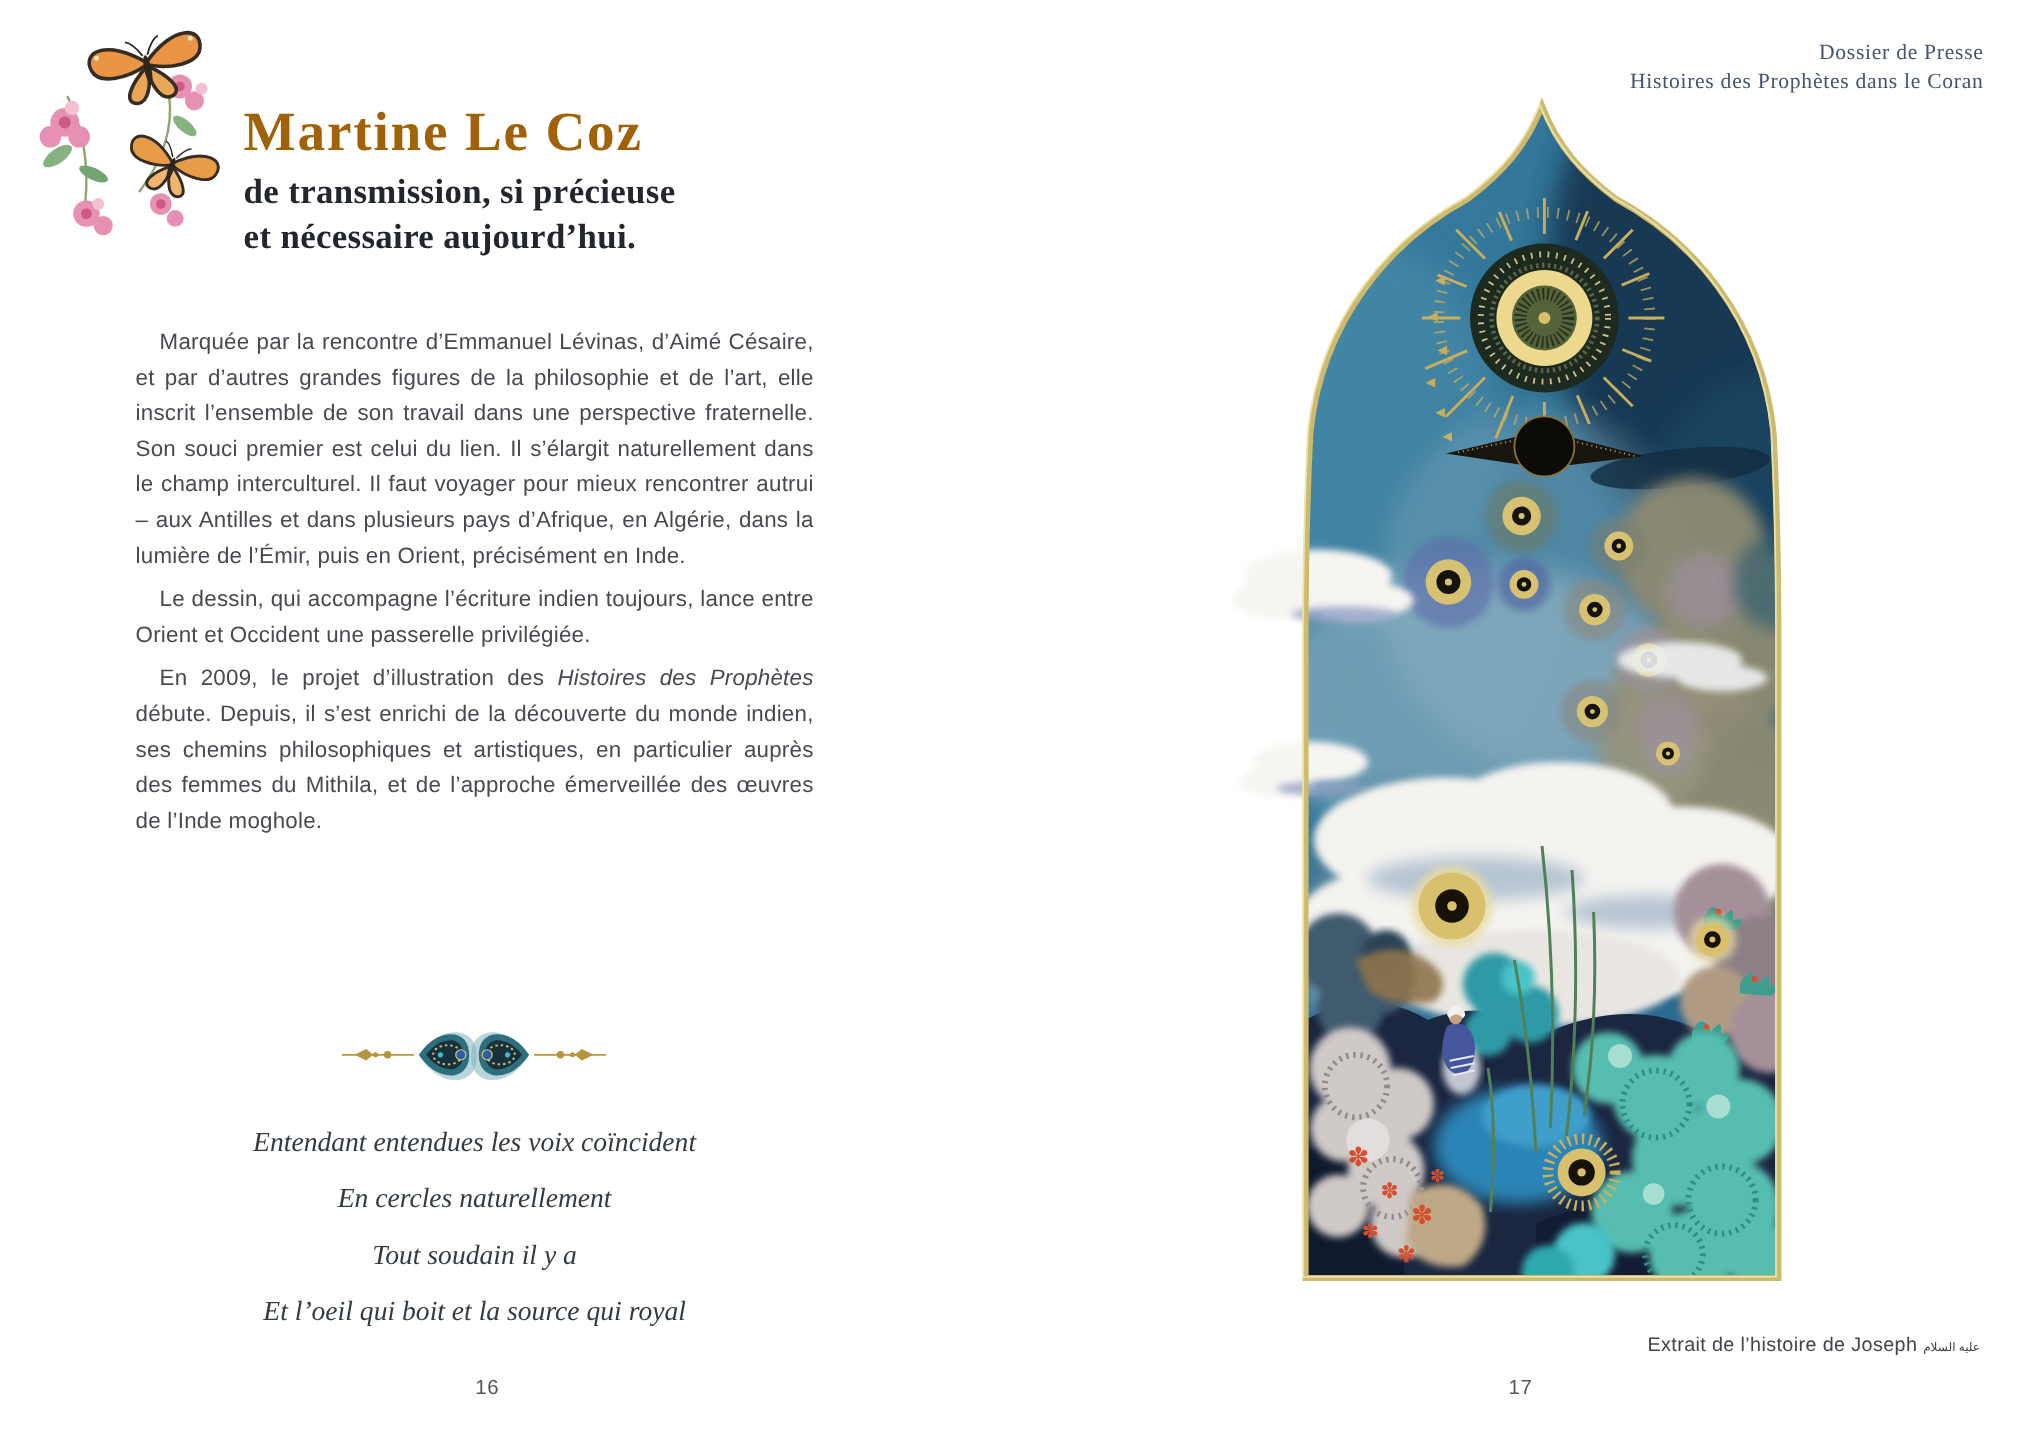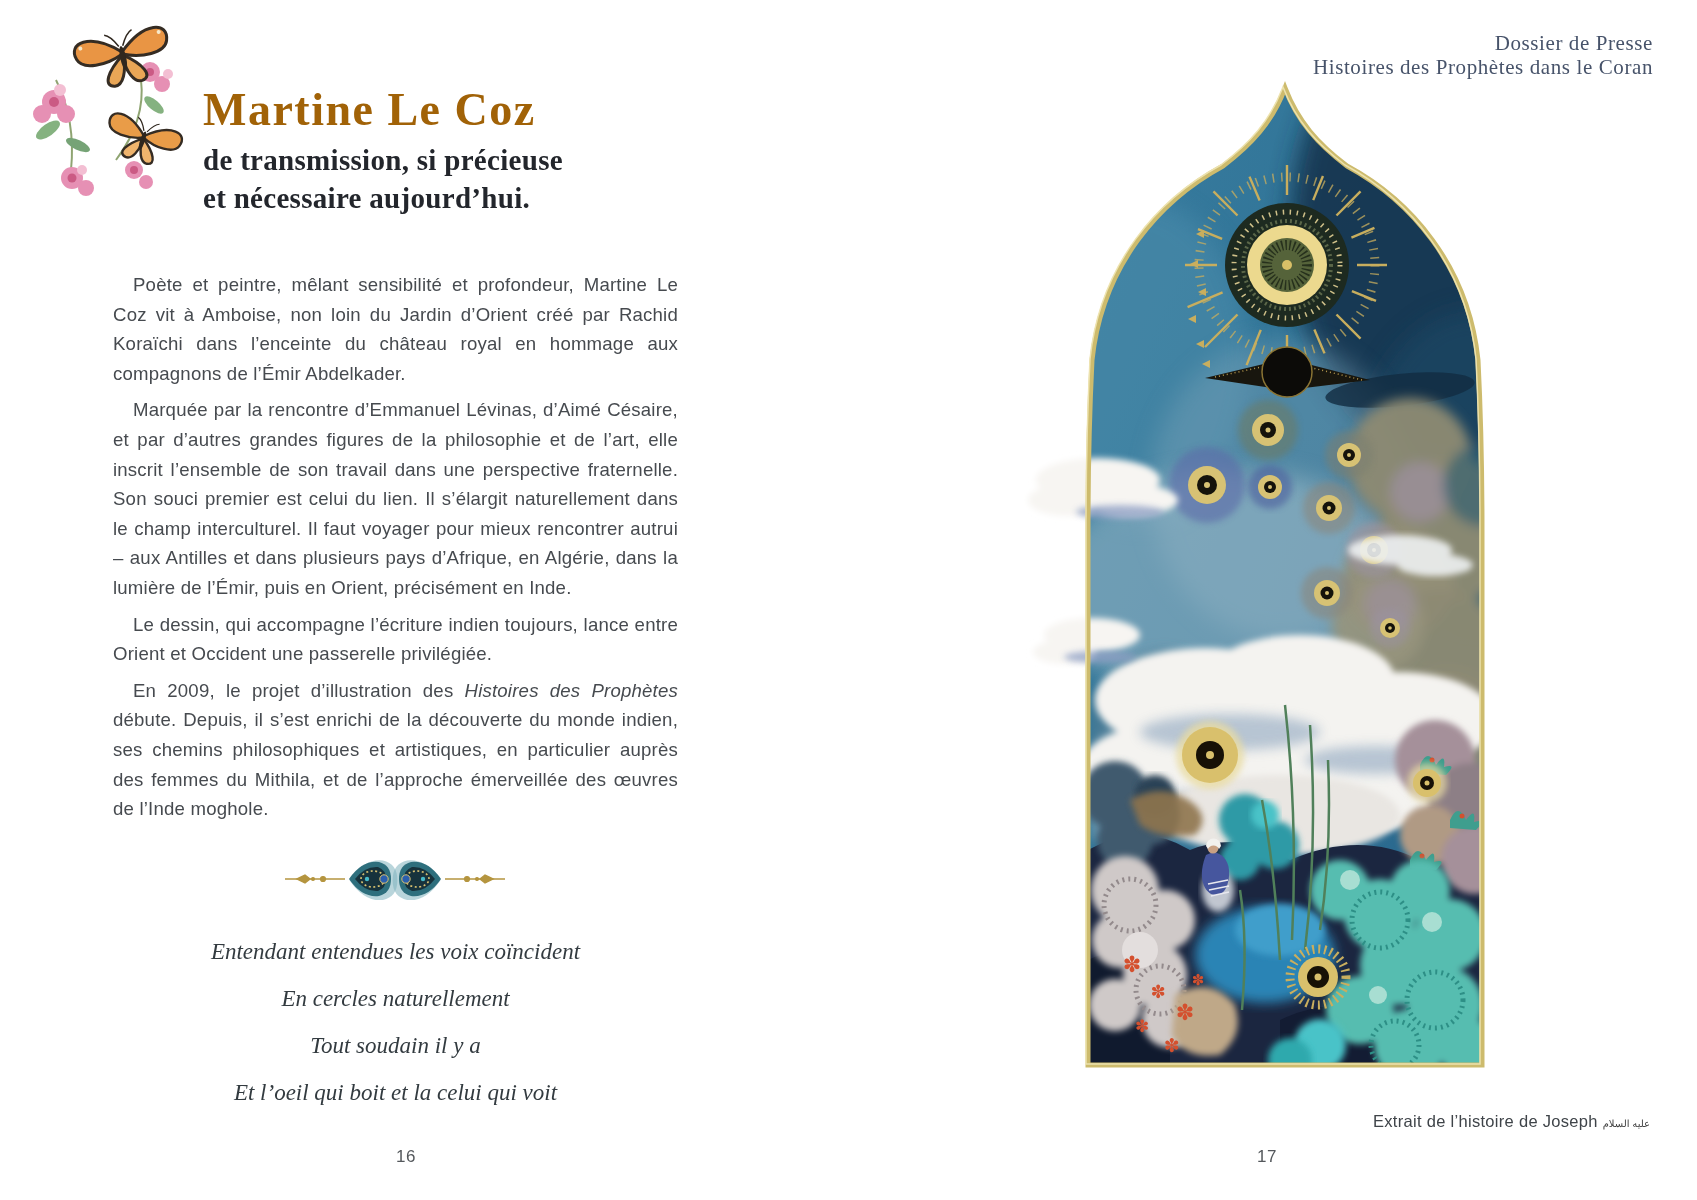--- a/index.html
+++ b/index.html
@@ -28,21 +28,21 @@
   .poem{
     position:absolute;left:113px;top:928px;width:565px;text-align:center;
     font-family:"Liberation Serif",serif;font-style:italic;font-size:23px;line-height:47px;color:#333b40;
   }
   .page-num{position:absolute;top:1147px;width:40px;text-align:center;font-size:17px;color:#54585c;letter-spacing:.5px;}
   .page-num.left{left:386px;}
   .page-num.right{left:1247px;}
   
   .press-header{
     position:absolute;left:1150px;top:32px;width:503px;text-align:right;
-    font-family:"Liberation Serif",serif;font-size:21px;line-height:23.5px;color:#47536a;letter-spacing:.6px;
+    font-family:"Liberation Serif",serif;font-size:18px;line-height:23.5px;color:#47536a;letter-spacing:.6px;
   }
   .mihrab-wrap{position:absolute;left:980px;top:60px;width:560px;height:1020px;}
   .caption{
     position:absolute;left:1200px;top:1112px;width:450px;text-align:right;
     font-size:16.5px;color:#3f4449;letter-spacing:.3px;
   }
   .caption .honorific{font-size:10px;color:#404040;letter-spacing:0;}
 </style>
 </head>
 <body>
@@ -103,21 +103,20 @@
 
 <div class="title-block">
   <h1 class="main-title">Martine Le Coz</h1>
   <div class="subtitle">
       <div>de transmission, si précieuse</div>
       <div>et nécessaire aujourd’hui.</div>
     </div>
 </div>
 
 <div class="body-text">
-    <p><span>Poète et peintre, mêlant sensibilité et profondeur, Martine Le Coz vit à Amboise, non loin du Jardin d’Orient créé par Rachid Koraïchi dans l’enceinte du château royal en hommage aux compagnons de l’Émir Abdelkader.</span></p>
     <p><span>Marquée par la rencontre d’Emmanuel Lévinas, d’Aimé Césaire, et par d’autres grandes figures de la philosophie et de l’art, elle inscrit l’ensemble de son travail dans une perspective fraternelle. Son souci premier est celui du lien. Il s’élargit naturellement dans le champ interculturel. Il faut voyager pour mieux rencontrer autrui – aux Antilles et dans plusieurs pays d’Afrique, en Algérie, dans la lumière de l’Émir, puis en Orient, précisément en Inde.</span></p>
     <p><span>Le dessin, qui accompagne l’écriture indien toujours, lance entre Orient et Occident une passerelle privilégiée.</span></p>
     <p><span>En 2009, le projet d’illustration des </span><span class="it">Histoires des Prophètes</span><span> débute. Depuis, il s’est enrichi de la découverte du monde indien, ses chemins philosophiques et artistiques, en particulier auprès des femmes du Mithila, et de l’approche émerveillée des œuvres de l’Inde moghole.</span></p>
   </div>
 
 <svg class="ornament" viewBox="0 0 224 58">
   <g stroke="#b5953f" stroke-width="1.4" fill="#b5953f">
     <line x1="2" y1="29" x2="62" y2="29"></line>
     <line x1="162" y1="29" x2="222" y2="29"></line>
     <path d="M14,29 l8,-4 l5,4 l-5,4 Z"></path>
@@ -144,21 +143,21 @@
     <ellipse cx="90" cy="29" rx="12" ry="8" fill="none" stroke="#d8c070" stroke-width="1.6" stroke-dasharray="2 2.5"></ellipse>
     <circle cx="101" cy="29" r="4.2" fill="#2b5fae" stroke="#d8c070" stroke-width="1"></circle>
     <circle cx="84" cy="29" r="2.2" fill="#46b9c9"></circle>
   </g>
 </svg>
 
 <div class="poem">
     <div>Entendant entendues les voix coïncident</div>
     <div>En cercles naturellement</div>
     <div>Tout soudain il y a</div>
-    <div>Et l’oeil qui boit et la celui qui voit</div>
+    <div>Et l’oeil qui boit et la source qui royal</div>
   </div>
 
 <div class="page-num left">16</div>
 
 <div class="press-header">
     <div>Dossier de Presse</div>
     <div>Histoires des Prophètes dans le Coran</div>
   </div>
 
 <svg class="mihrab-wrap" viewBox="0 0 560 1020">

